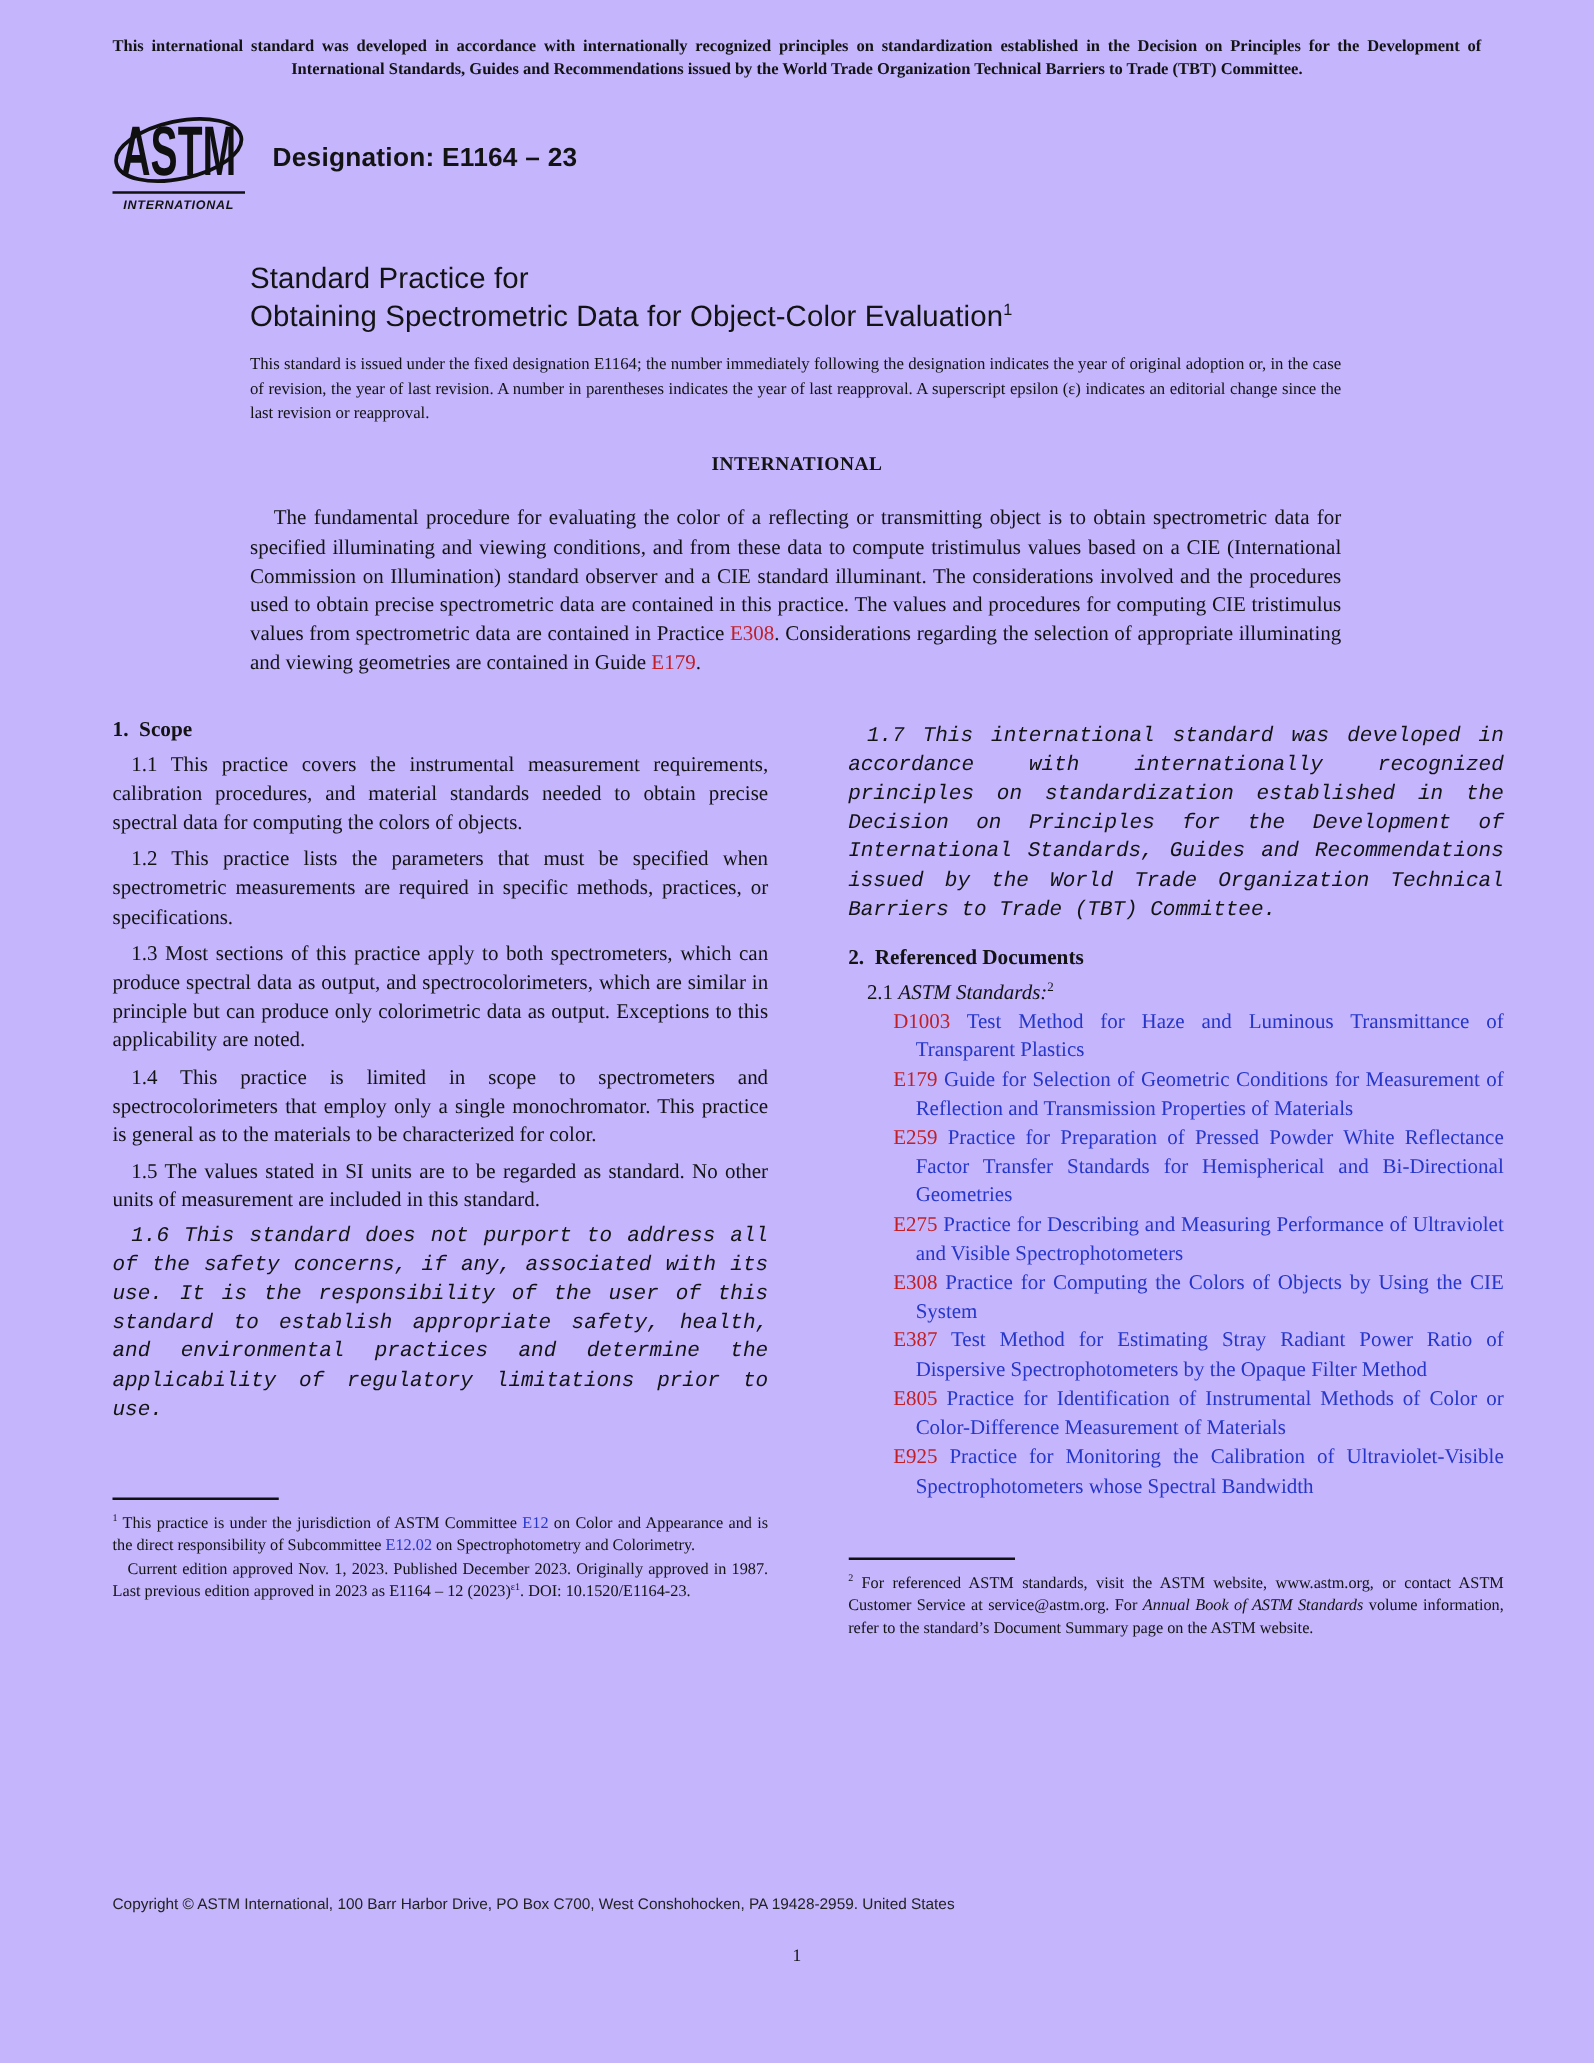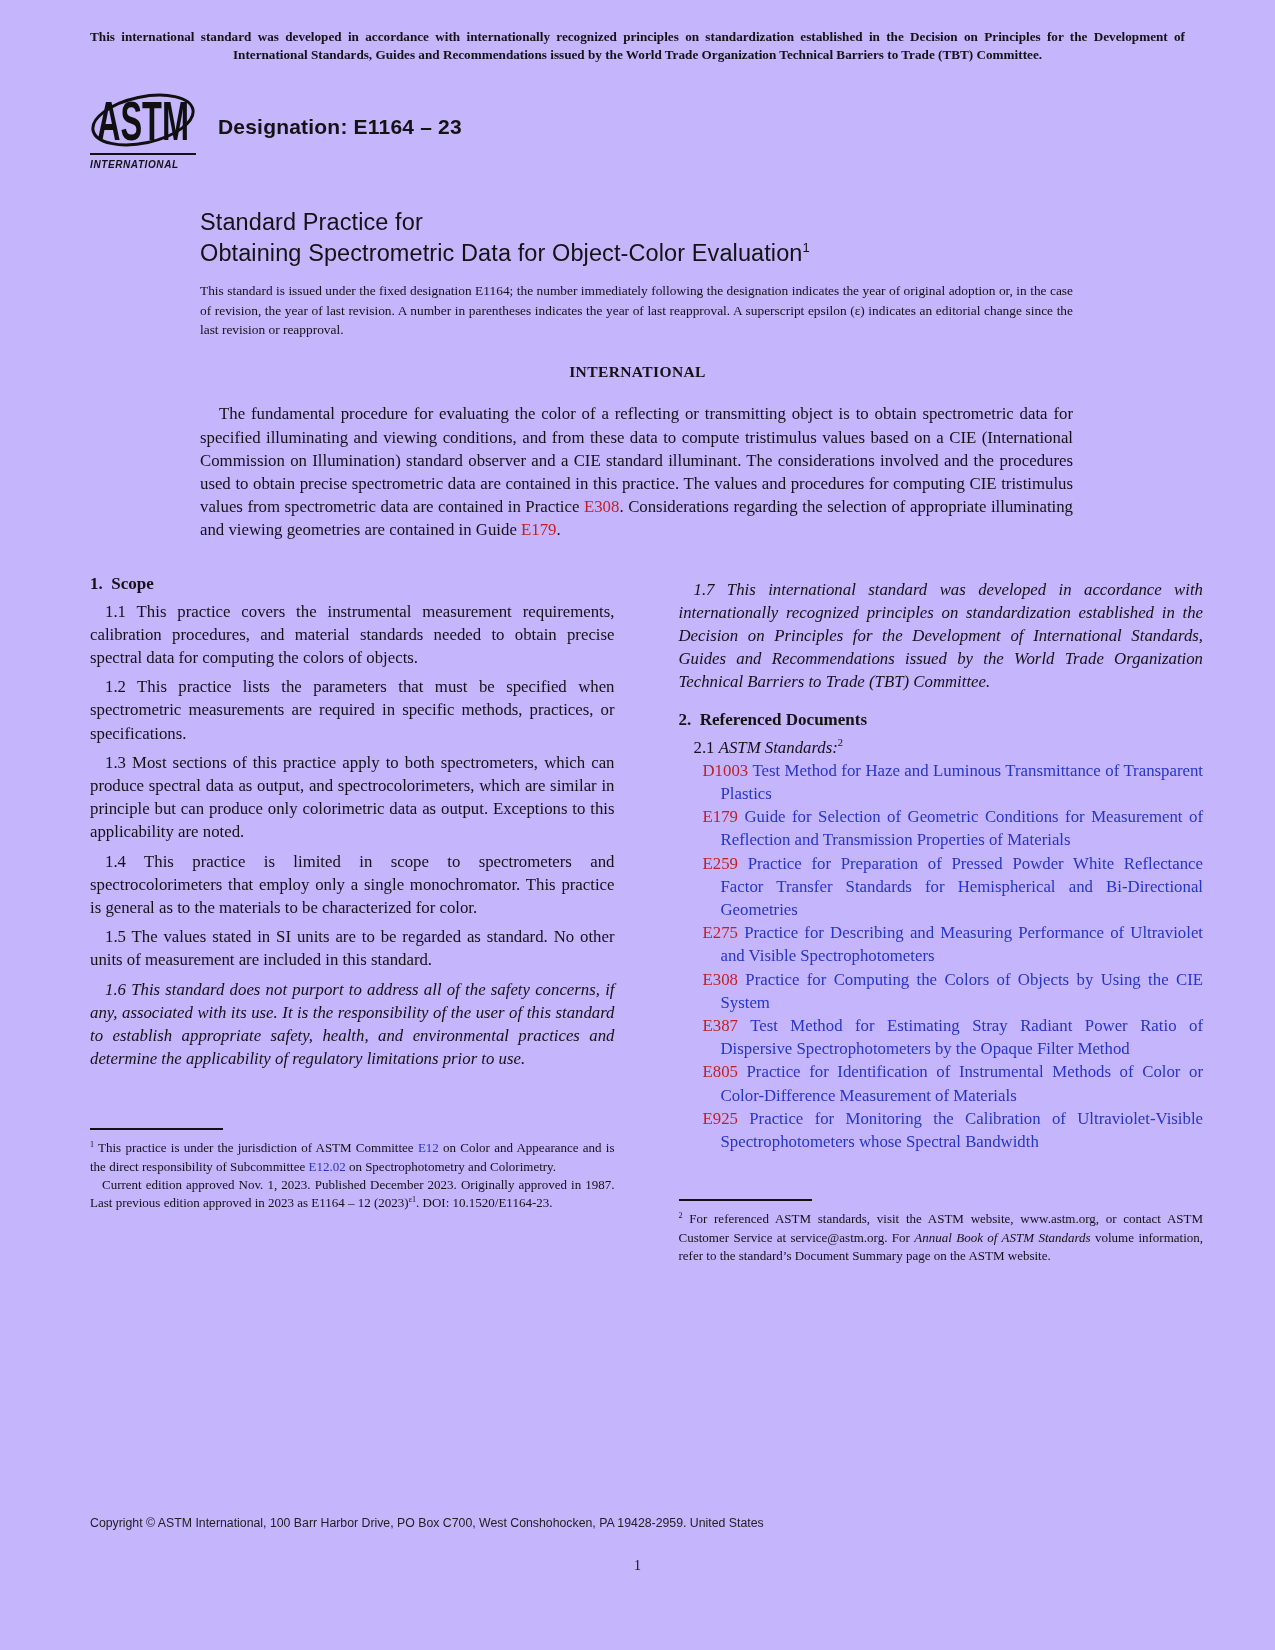--- a/index.html
+++ b/index.html
@@ -18,21 +18,21 @@
     background: #c4b5fd;
   }
   
   .tbt-notice {
     font-size: 13.2px; line-height: 17.6px;
     font-weight: bold;
     text-align: justify; text-align-last: center;
   }
   
   .masthead { display: flex; align-items: center; gap: 22px; margin-top: 22px; height: 84px; }
-  .logo { width: 106px; flex: 0 0 auto; }
+  .logo { width: 106px; text-align: center; flex: 0 0 auto; }
   .logo svg { display: block; }
   .logo-intl {
     font-family: "Liberation Sans", sans-serif;
     font-weight: bold; font-style: italic;
     font-size: 10px; letter-spacing: 0.6px;
     border-top: 2.5px solid #111; padding-top: 4px; margin-top: -5px;
     white-space: nowrap;
   }
   .designation {
     font-family: "Liberation Sans", sans-serif;
@@ -64,25 +64,25 @@
   }
   
   .columns { display: flex; gap: 64px; margin-top: 30px; }
   .col { width: 524.5px; flex: 0 0 auto; }
   .section-heading { font-size: 17px; font-weight: bold; margin: 16px 0 4px 0; }
   .col .section-heading:first-child { margin-top: 2px; }
   .body-para {
     font-size: 16.8px; line-height: 23.2px;
     text-align: justify; text-indent: 15px; margin-top: 6px;
   }
-  .italic-para { font-style: italic; }
+  .italic-para { font-style: italic; font-family: Liberation Mono, monospace; }
   .ref {
     font-size: 16.8px; line-height: 23.2px;
     text-align: justify;
-    margin-left: 24px; padding-left: 18px; text-indent: -18px;
+    margin-left: 36px; padding-left: 18px; text-indent: -18px;
   }
   .red { color: #c01f25; }
   .blue { color: #2536c8; }
   a { text-decoration: none; color: inherit; cursor: pointer; }
   .sup { vertical-align: super; font-size: 0.62em; line-height: 0; }
   .italic { font-style: italic; }
   
   .footnote-block { }
   .fn-block-left { margin-top: 58px; }
   .fn-block-right { margin-top: 46px; }

